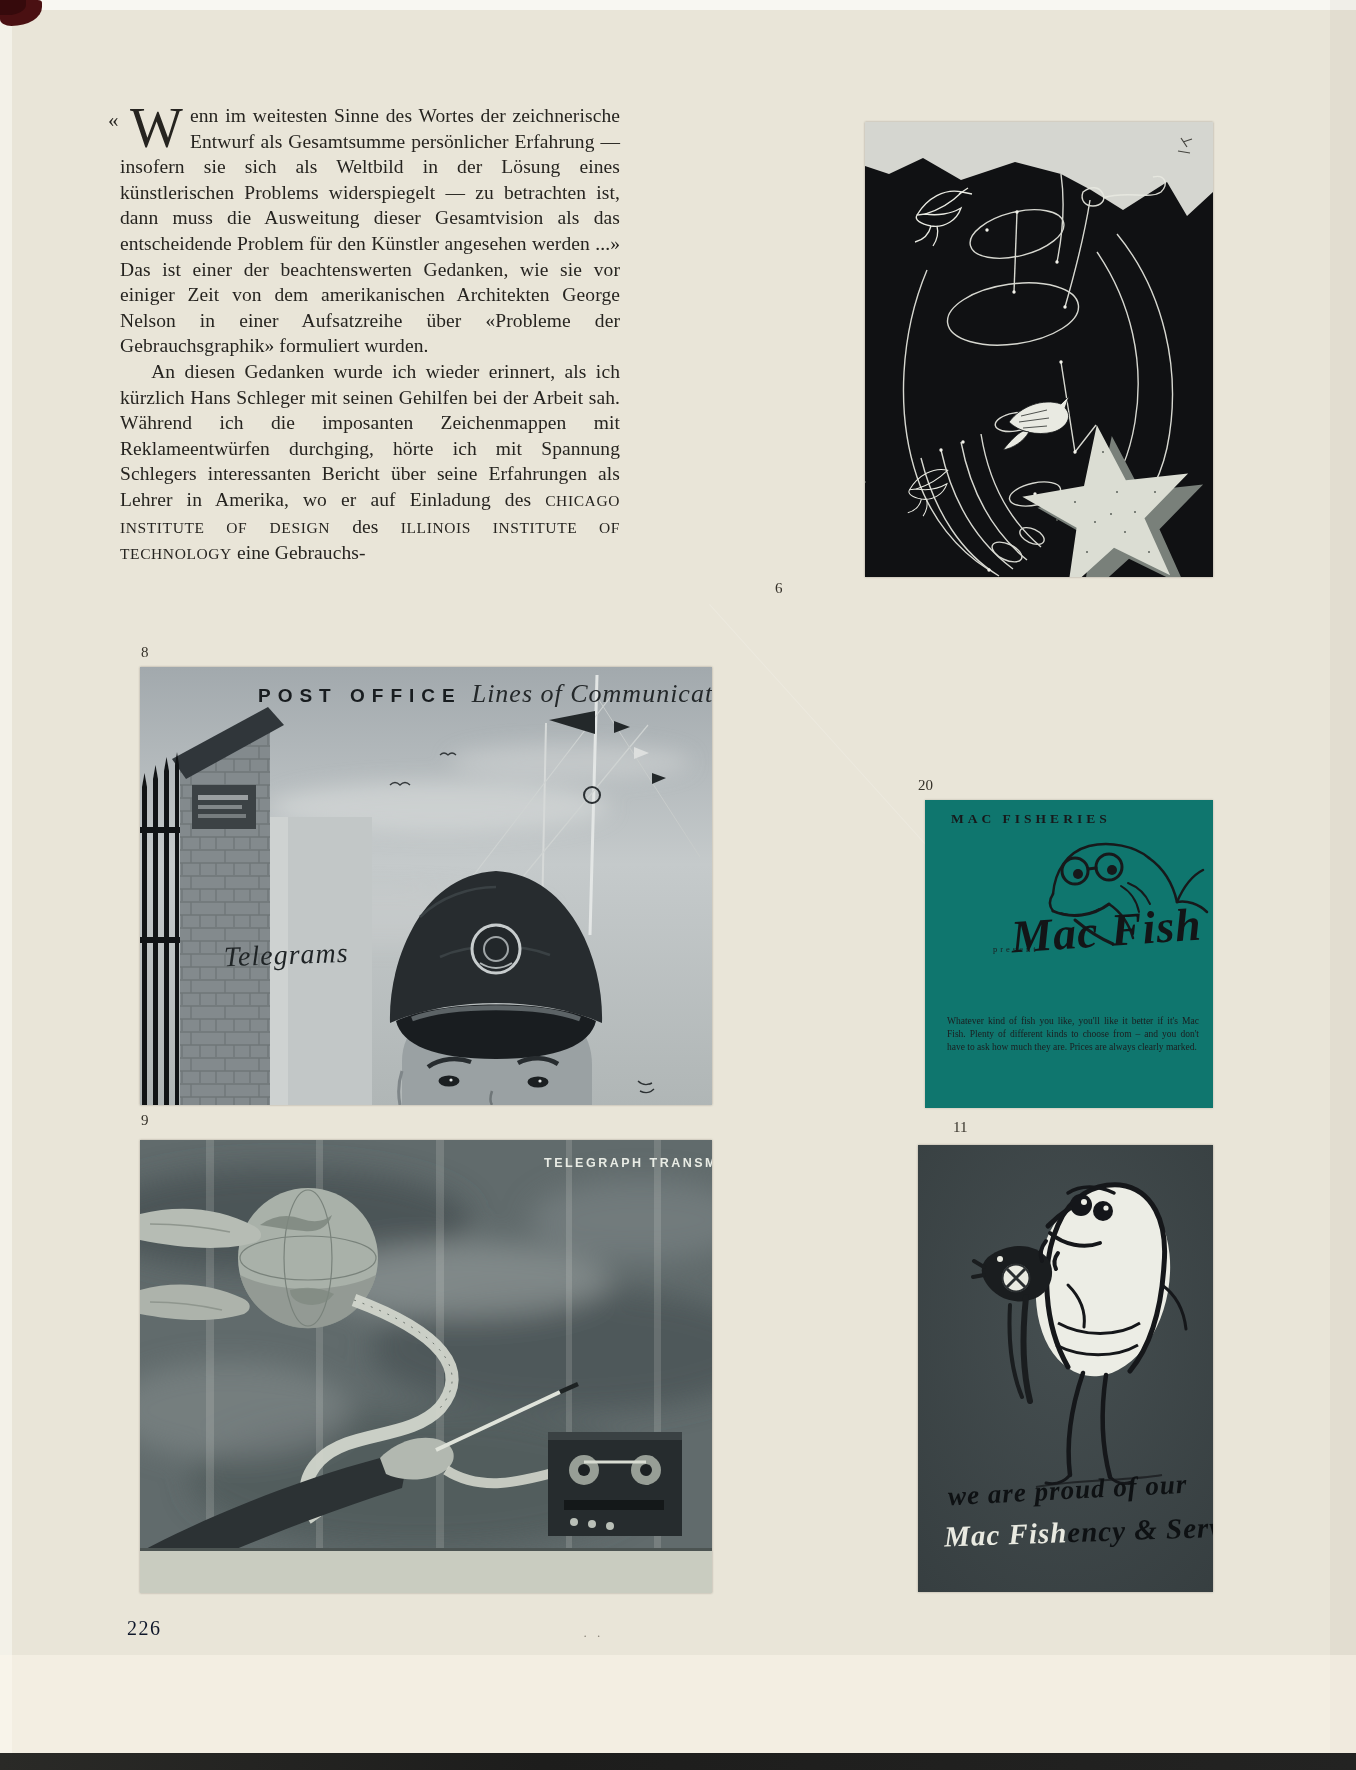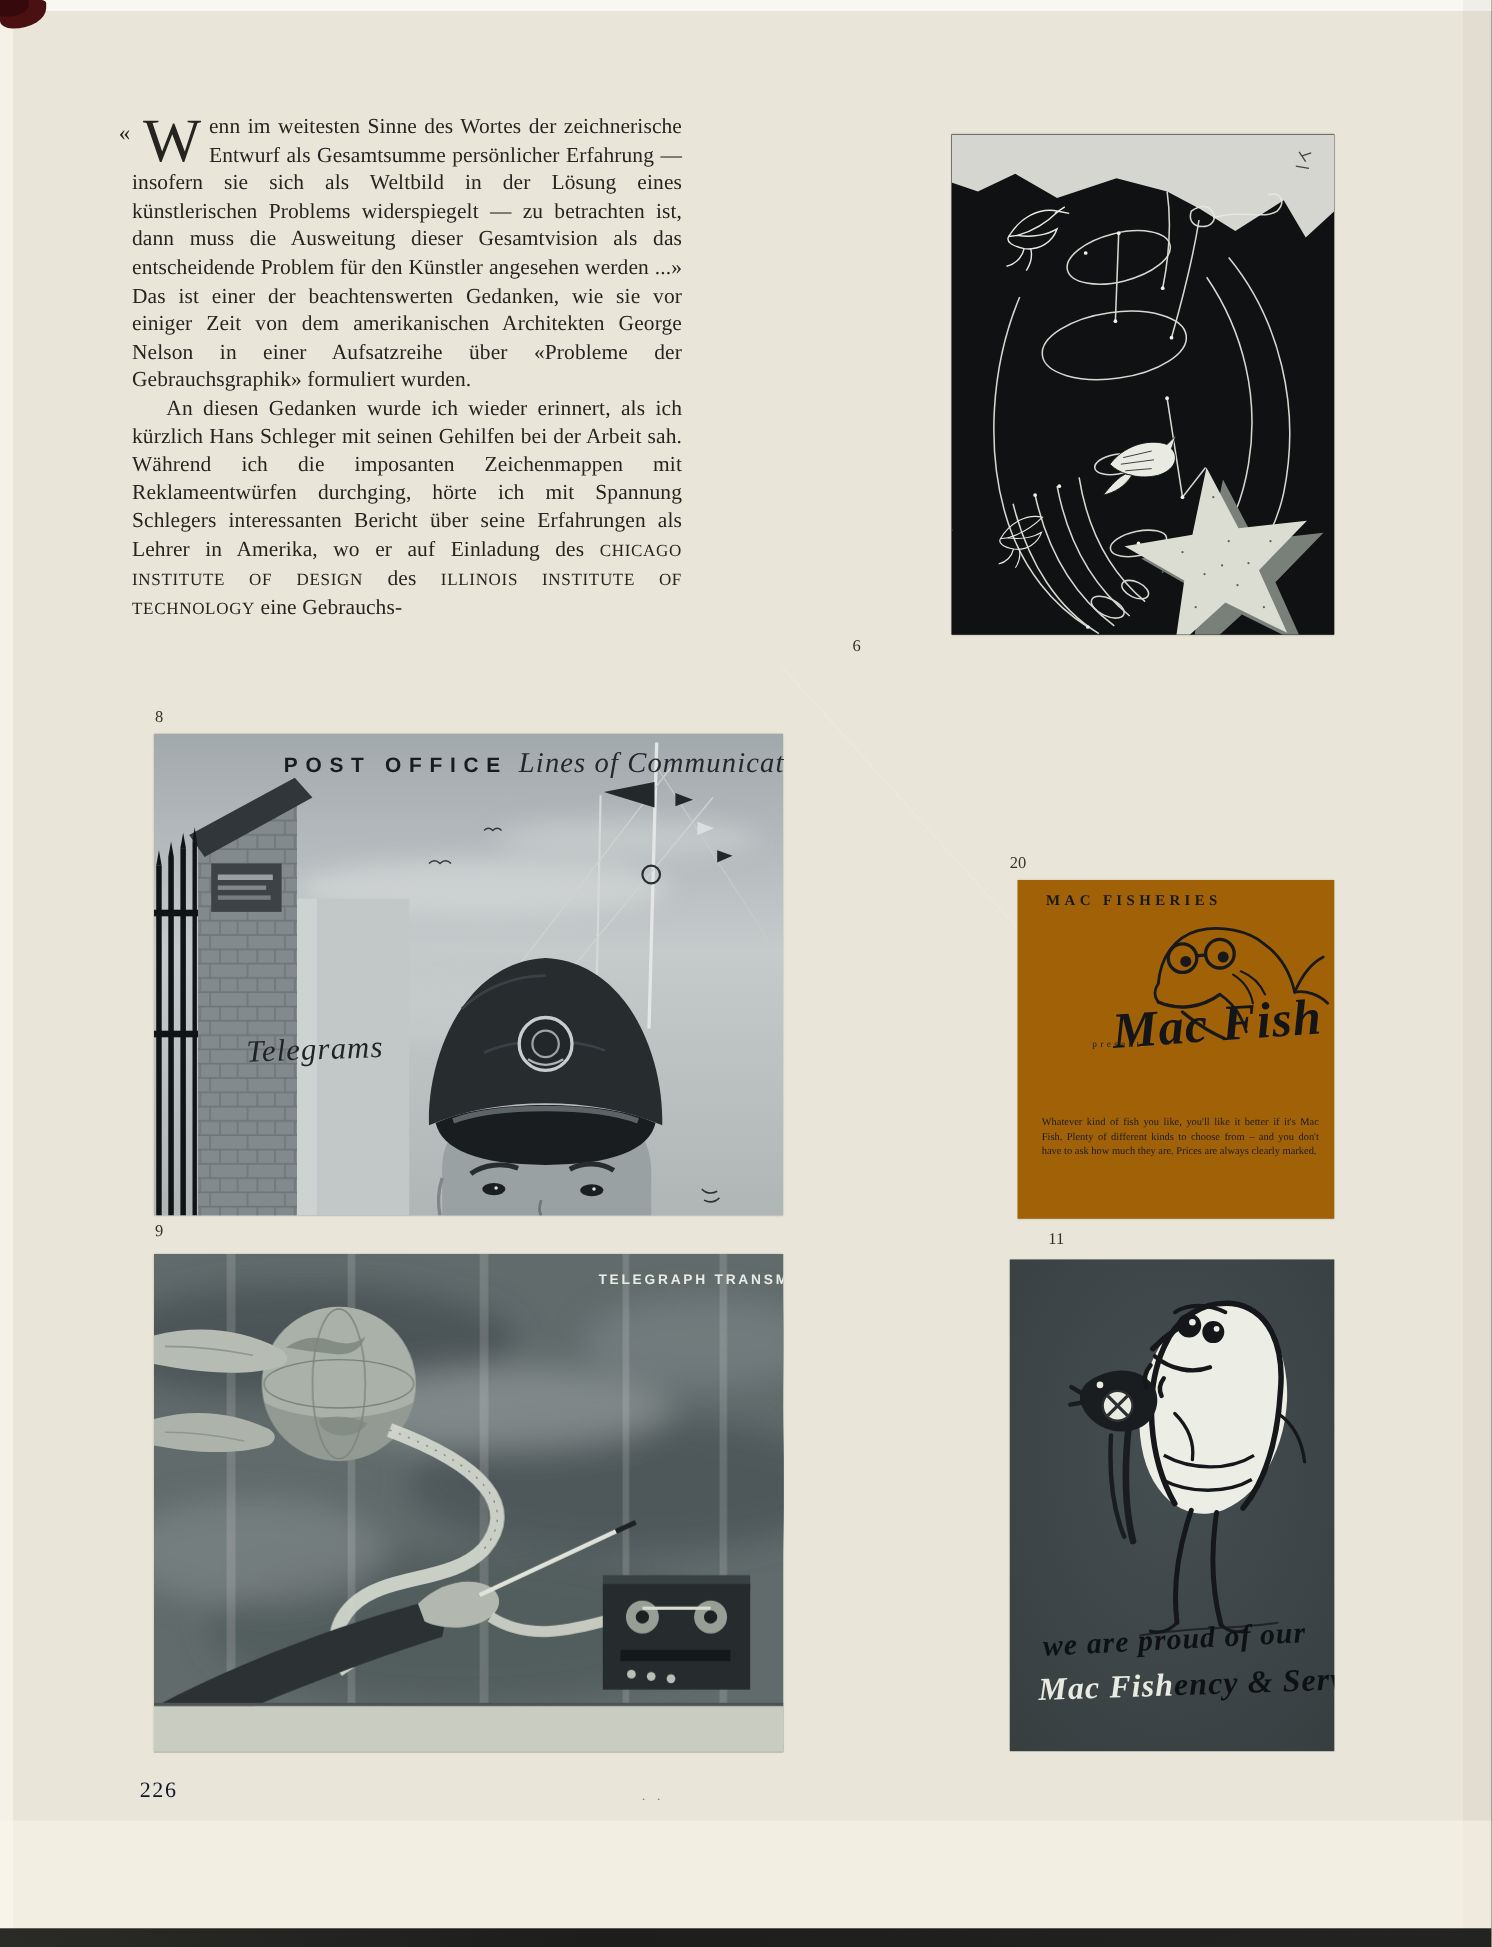--- a/index.html
+++ b/index.html
@@ -57,21 +57,21 @@
   
   .fig9{left:140px;top:1140px;width:572px;height:453px;background:#5e6869;}
   .f9-caption{position:absolute;left:404px;top:16px;font-family:"Liberation Sans",sans-serif;
               font-weight:bold;font-size:12.5px;letter-spacing:2.5px;color:#e9ece5;z-index:3;white-space:nowrap;}
   .f9-band-text{position:absolute;left:0;top:416px;width:100%;text-align:center;z-index:3;
                 font-family:"Liberation Sans",sans-serif;color:#141719;white-space:nowrap;}
   .f9-band-italic{font-style:italic;font-weight:bold;font-size:26px;letter-spacing:1px;}
   .f9-band-caps{font-weight:bold;font-size:26px;letter-spacing:1px;margin-left:8px;}
 
   
-  .fig10{left:925px;top:800px;width:288px;height:308px;background:#a16207;box-shadow:0 0 2px rgba(40,35,25,.25);}
+  .fig10{left:925px;top:800px;width:288px;height:308px;background:#0f766e;box-shadow:0 0 2px rgba(40,35,25,.25);}
   .f10-header{position:absolute;left:26px;top:11px;font-weight:bold;font-size:13.5px;letter-spacing:4px;color:#17191b;z-index:3;}
   .f10-present{position:absolute;left:68px;top:144px;font-size:8.5px;letter-spacing:3px;color:#1c1e20;z-index:3;}
   .f10-script{position:absolute;left:86px;top:104px;font-style:italic;font-weight:bold;font-size:46px;
               color:#131517;transform:rotate(-4deg);z-index:3;letter-spacing:1px;}
   .f10-body{position:absolute;left:22px;top:215px;width:252px;font-size:9.5px;line-height:13px;
             text-align:justify;color:#1b1d1f;z-index:3;}
   .f10-body p{margin:0;}
   .f10-em{font-style:italic;letter-spacing:2px;}
 
   

